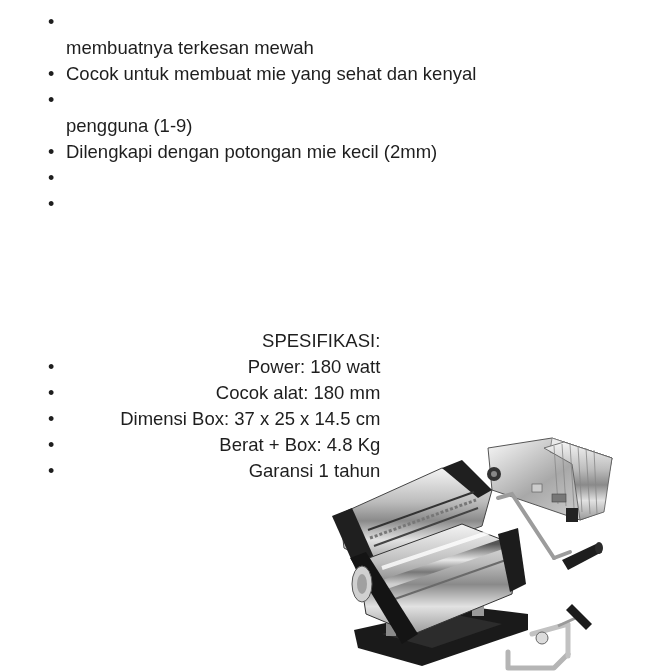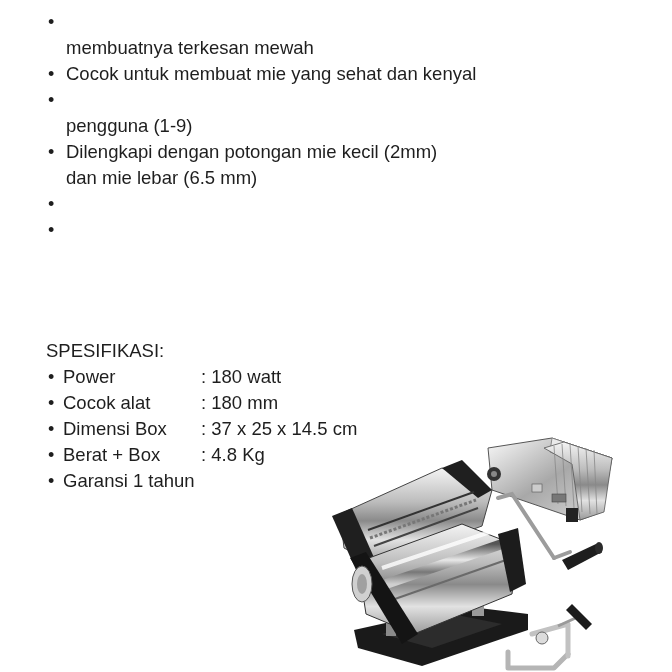--- a/index.html
+++ b/index.html
@@ -32,41 +32,43 @@
     }
     .bullet {
       position: absolute;
       left: 2px;
       top: 0;
       font-size: 18px;
     }
     .spec {
       position: absolute;
       left: 46px;
-      top: 338px;
+      top: 328px;
       font-size: 18.5px;
       line-height: 26px;
+      text-align: right;
     }
     .spec-title {
       margin: 0;
     }
     .spec-list {
       list-style: none;
       margin: 0;
       padding: 0;
     }
     .spec-list li {
       position: relative;
       padding-left: 17px;
       height: 26px;
       white-space: nowrap;
     }
     .spec-label {
       display: inline-block;
       width: 138px;
+      margin-left: 23px;
     }
     .product {
       position: absolute;
       left: 322px;
       top: 434px;
       width: 350px;
       height: 238px;
     }
   </style>
 </head>
@@ -83,21 +85,20 @@
     <span>Cocok untuk membuat mie yang sehat dan kenyal</span>
   </li>
   <li>
     <span class="bullet">•</span>
     <br>
     <span>pengguna (1-9)</span>
   </li>
   <li>
     <span class="bullet">•</span>
     <span>Dilengkapi dengan potongan mie kecil (2mm)</span><br>
-    <span>dan mie lebar (6.5 mm)</span>
   </li>
   <li>
     <span class="bullet">•</span>
     <br>
   </li>
   <li>
     <span class="bullet">•</span>
     <br>
   </li>
 </ul>

